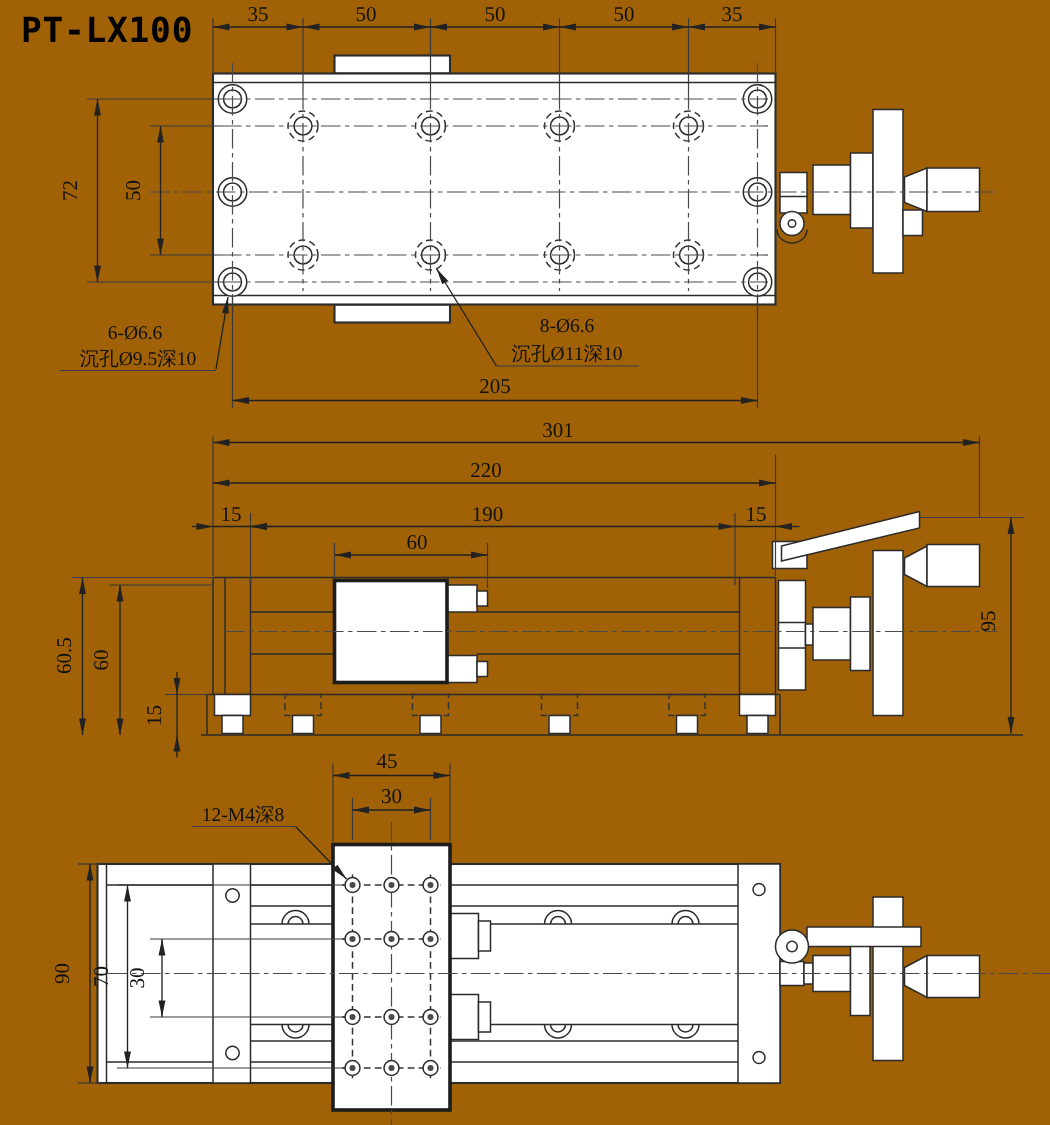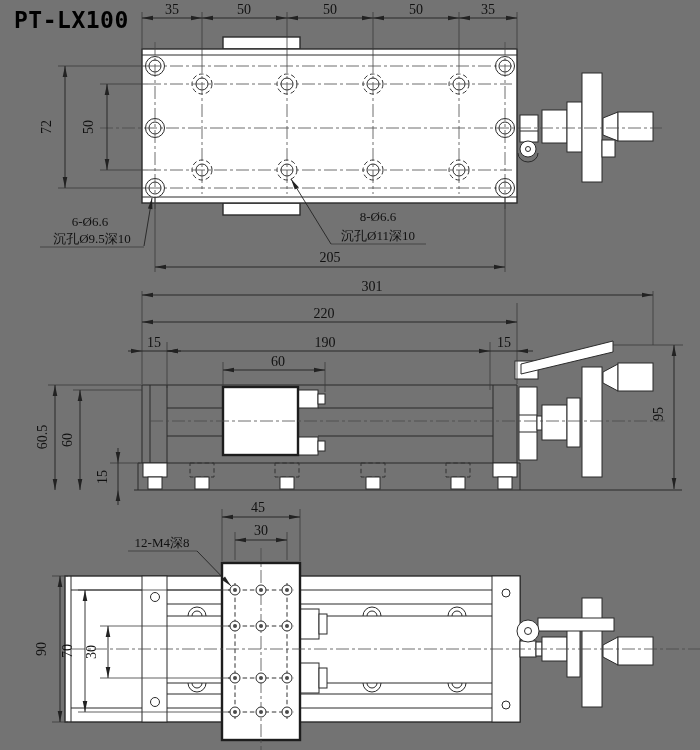--- a/index.html
+++ b/index.html
@@ -1,16 +1,16 @@
 <!DOCTYPE html>
 <html><head>
 <meta charset="utf-8">
 <style>
   html,body{margin:0;padding:0;background:#fff;}
-  .page{position:relative;width:700px;height:750px;background:#737373;overflow:hidden;}
+  .page{position:relative;width:700px;height:750px;background:#a16207;overflow:hidden;}
   svg{position:absolute;left:0;top:0;}
   
   .s   {stroke:#2b2b2b;stroke-width:1;fill:none;}
   .wf  {fill:#ffffff;stroke:#2b2b2b;stroke-width:1;}
   .wfm {fill:#ffffff;stroke:#2b2b2b;stroke-width:1.4;}
   .wft {fill:#ffffff;stroke:#1d1d1d;stroke-width:2.4;}
   .cl  {stroke:#4a4a4a;stroke-width:0.8;fill:none;stroke-dasharray:13 3 3 3;}
   .dash{stroke:#333333;stroke-width:1;fill:none;stroke-dasharray:4.5 2.8;}
   .thin{stroke:#3a3a3a;stroke-width:0.8;fill:none;}
   .dim {stroke:#222222;stroke-width:0.9;fill:none;}

